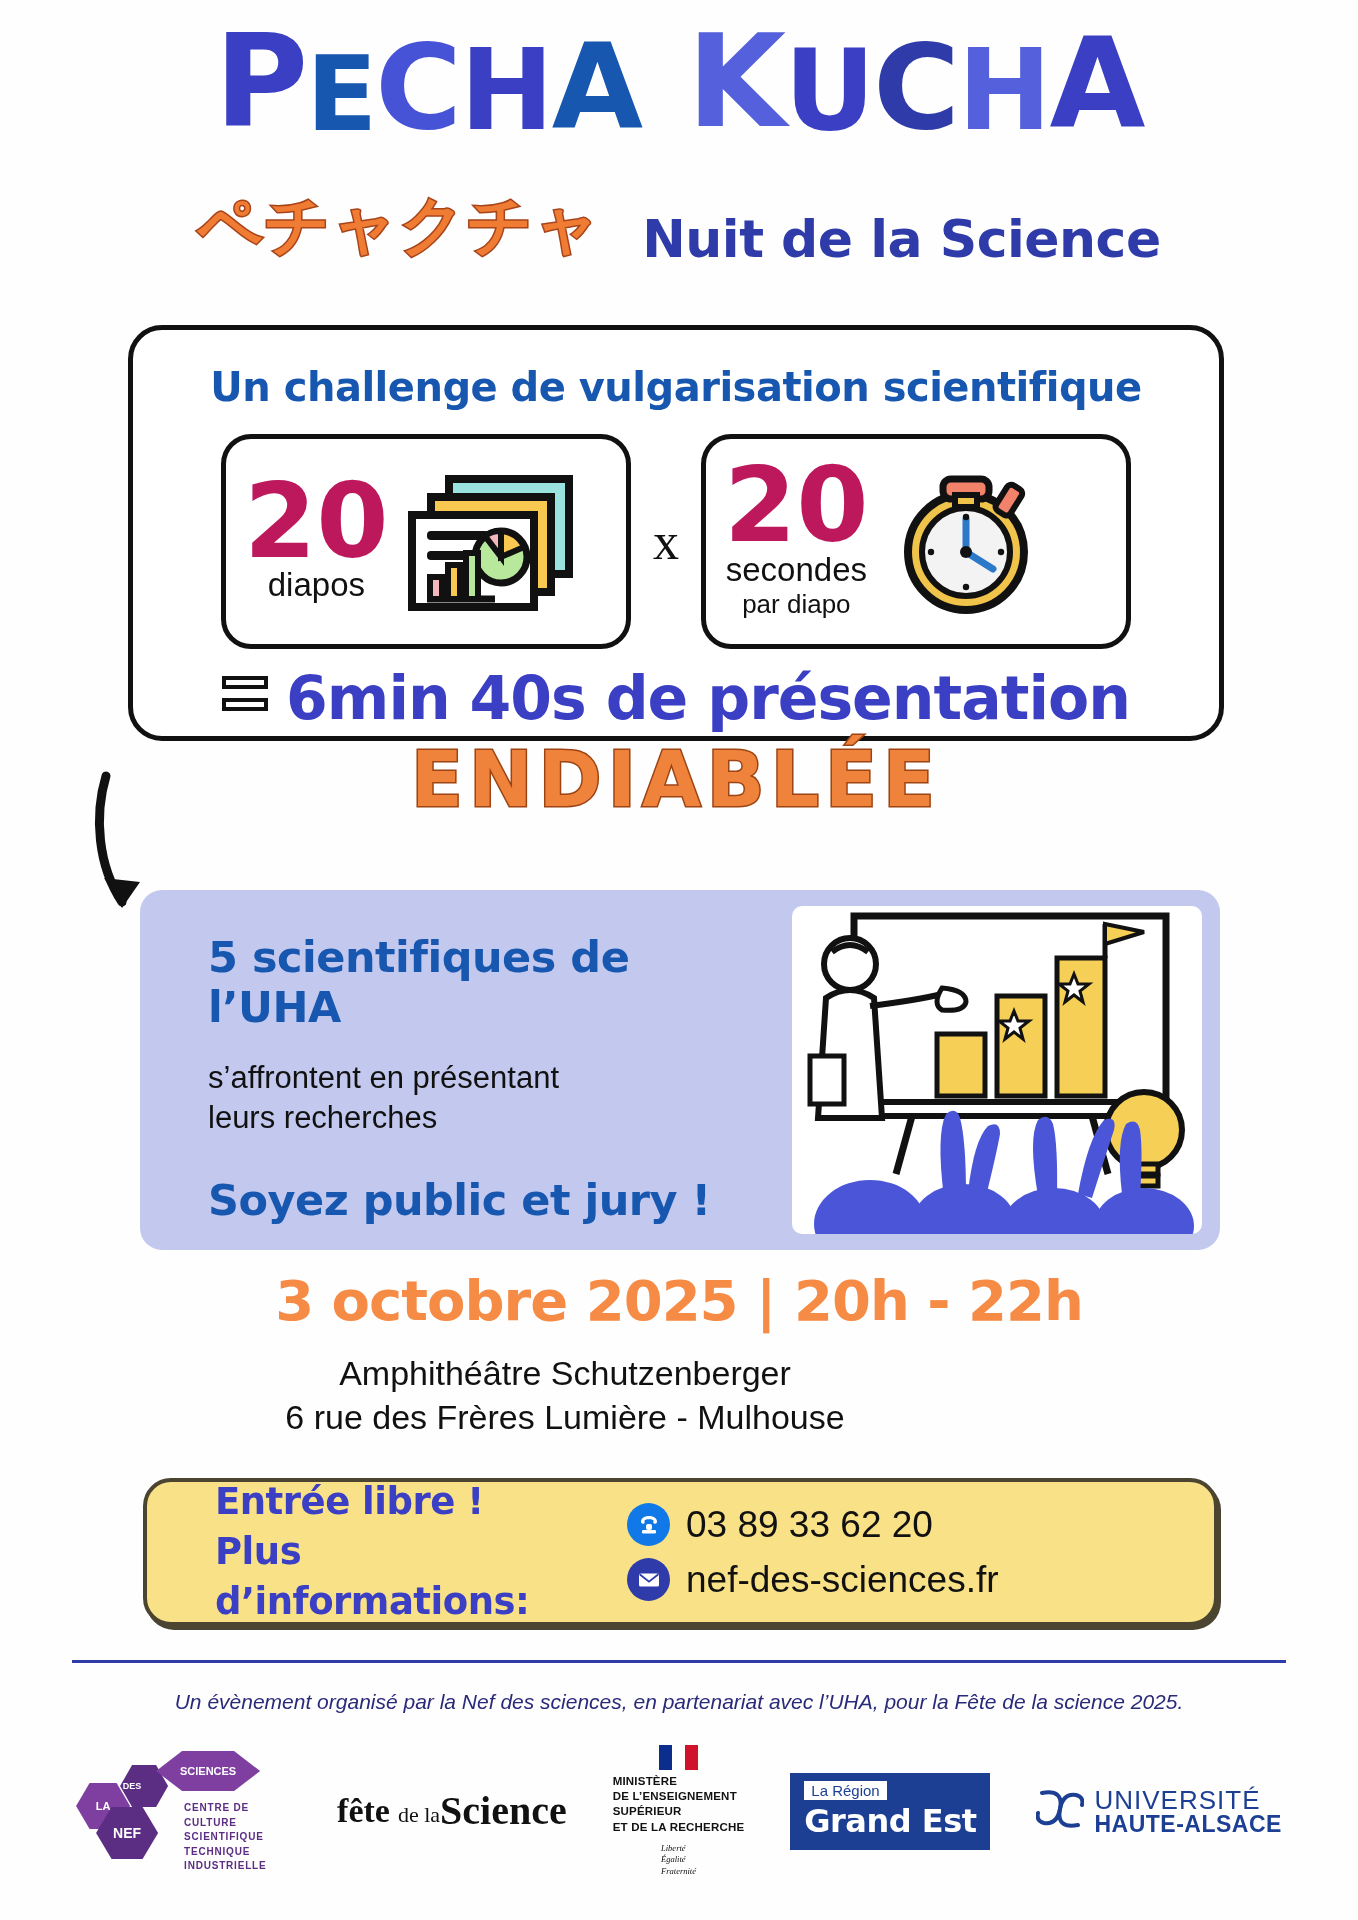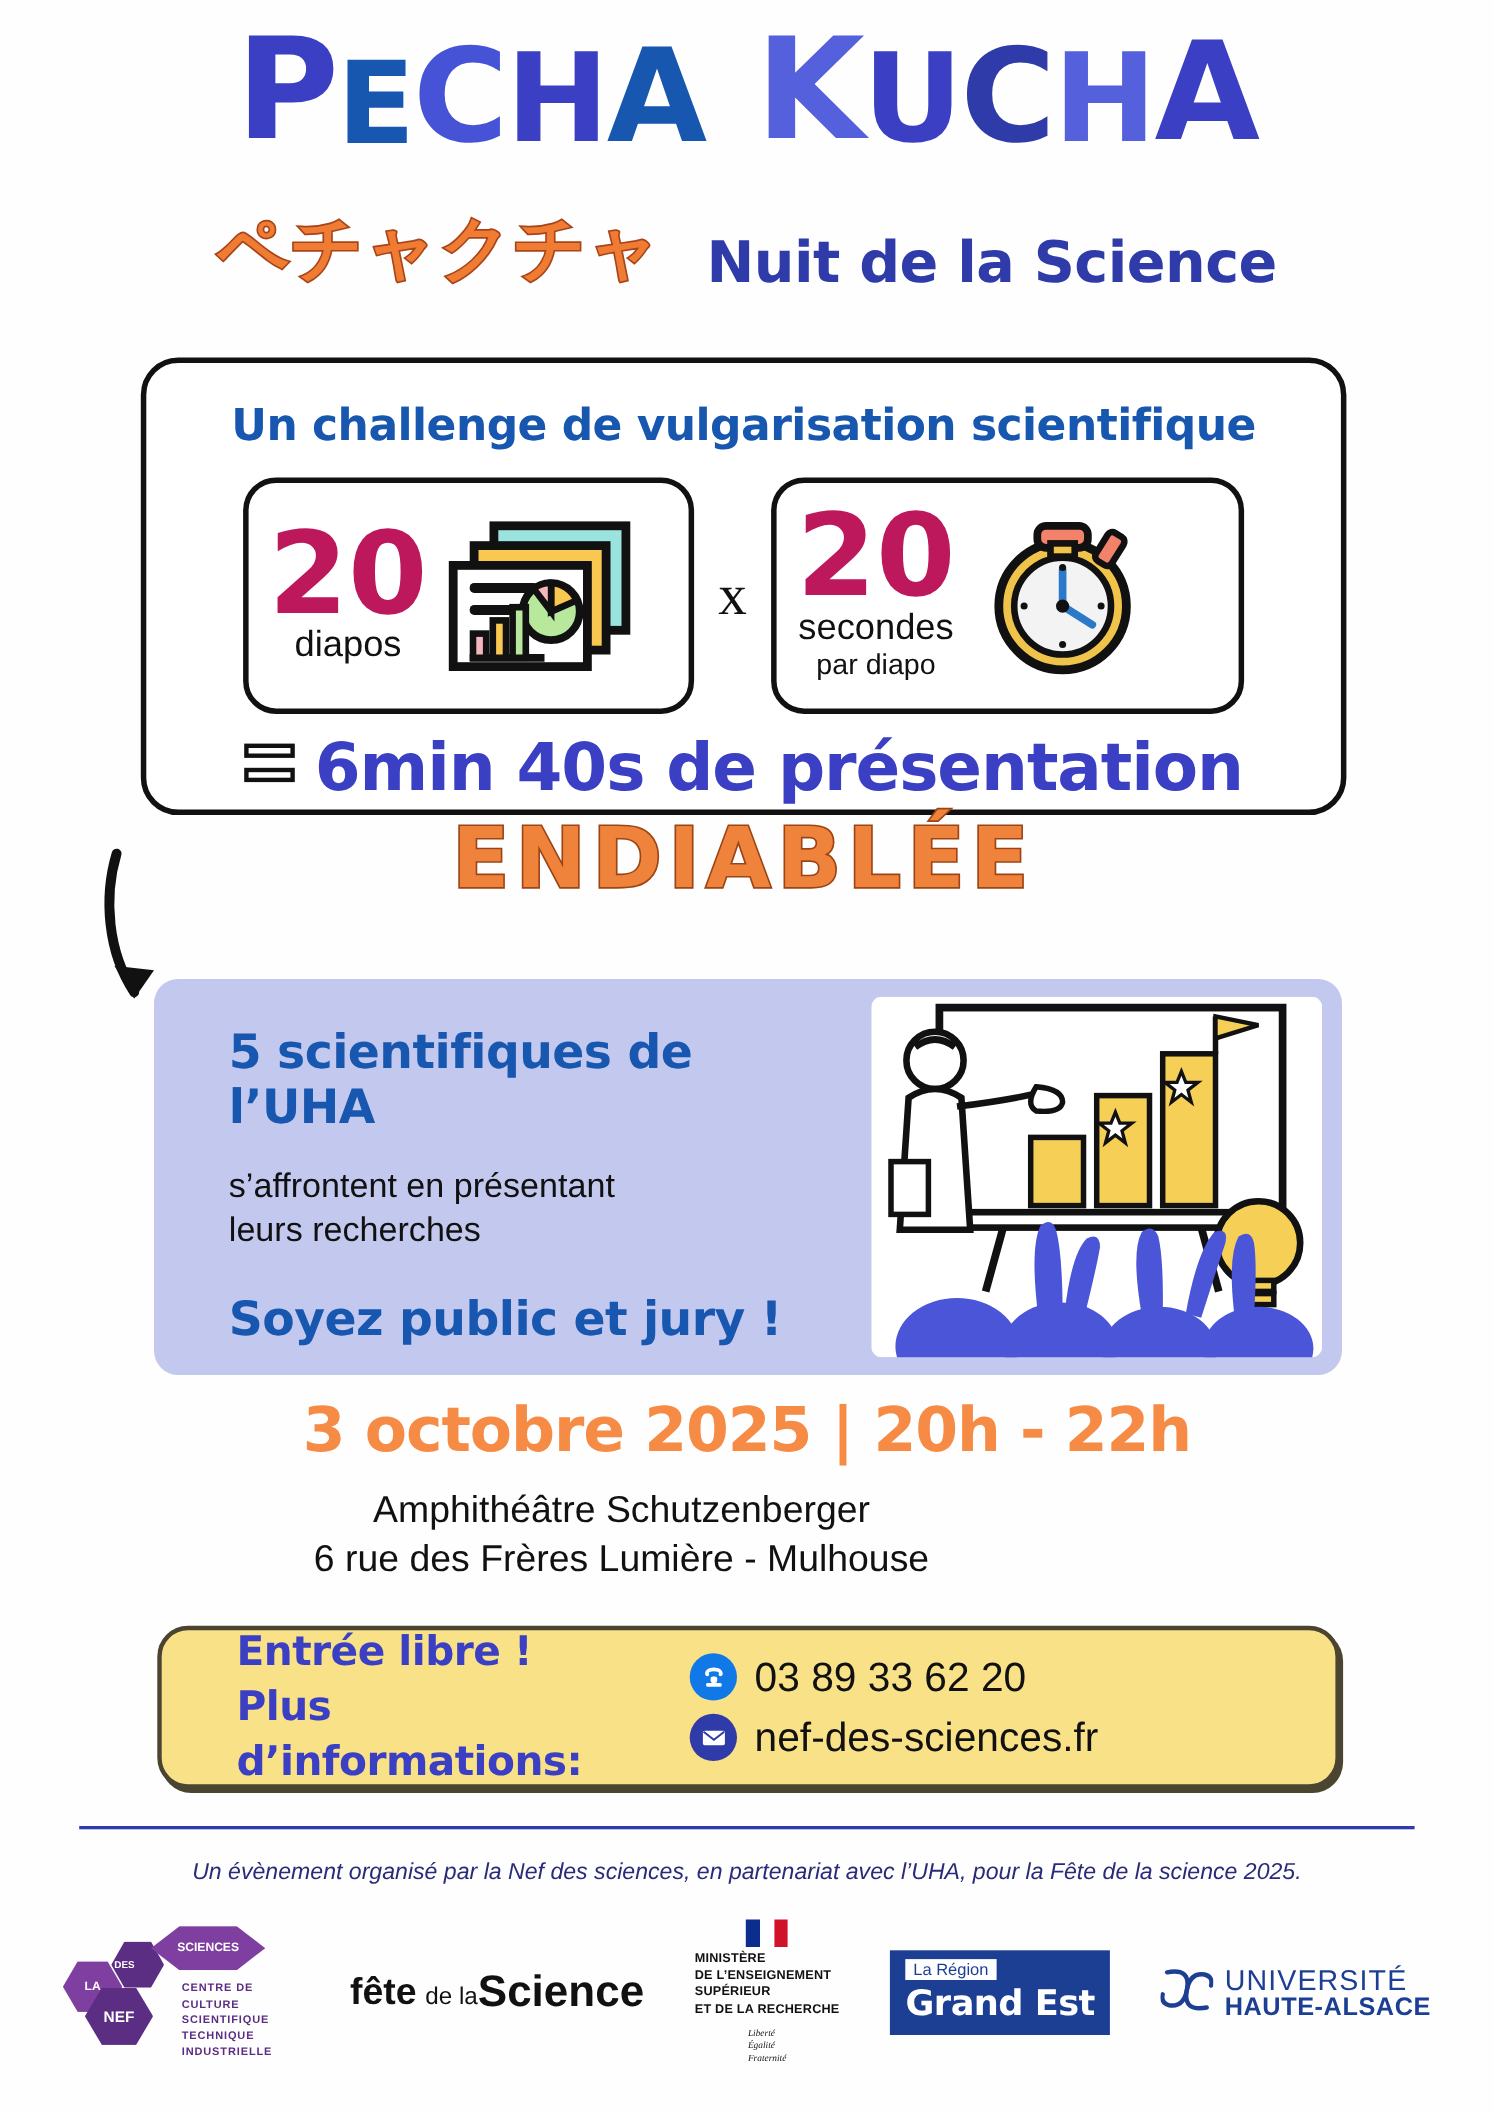--- a/index.html
+++ b/index.html
@@ -222,21 +222,21 @@
     clip-path: polygon(25% 0%, 75% 0%, 100% 50%, 75% 100%, 25% 100%, 0% 50%);
   }
   .nef-sub {
     position: absolute; left: 108px; top: 50px;
     font-family: "Liberation Sans", sans-serif;
     font-weight: 700; font-size: 10px; color: #5B2D83;
     line-height: 1.45; letter-spacing: 0.8px;
   }
 
   
-  .fete { font-family: Liberation Sans, sans-serif; line-height: 0.95; text-align: center; }
+  .fete { font-family: Liberation Serif, serif; line-height: 0.95; text-align: center; }
   .fete-1 { font-size: 34px; font-weight: 700; color: #111; }
   .fete-de { font-size: 22px; font-weight: 400; color: #111; }
   .fete-2 { font-size: 40px; font-weight: 700; color: #111; }
 
   
   .min { display: flex; flex-direction: column; gap: 4px; }
   .flag { display: flex; width: 38px; height: 25px; }
   .flag i { flex: 1; }
   .min-txt {
     font-family: "Liberation Sans", sans-serif;

